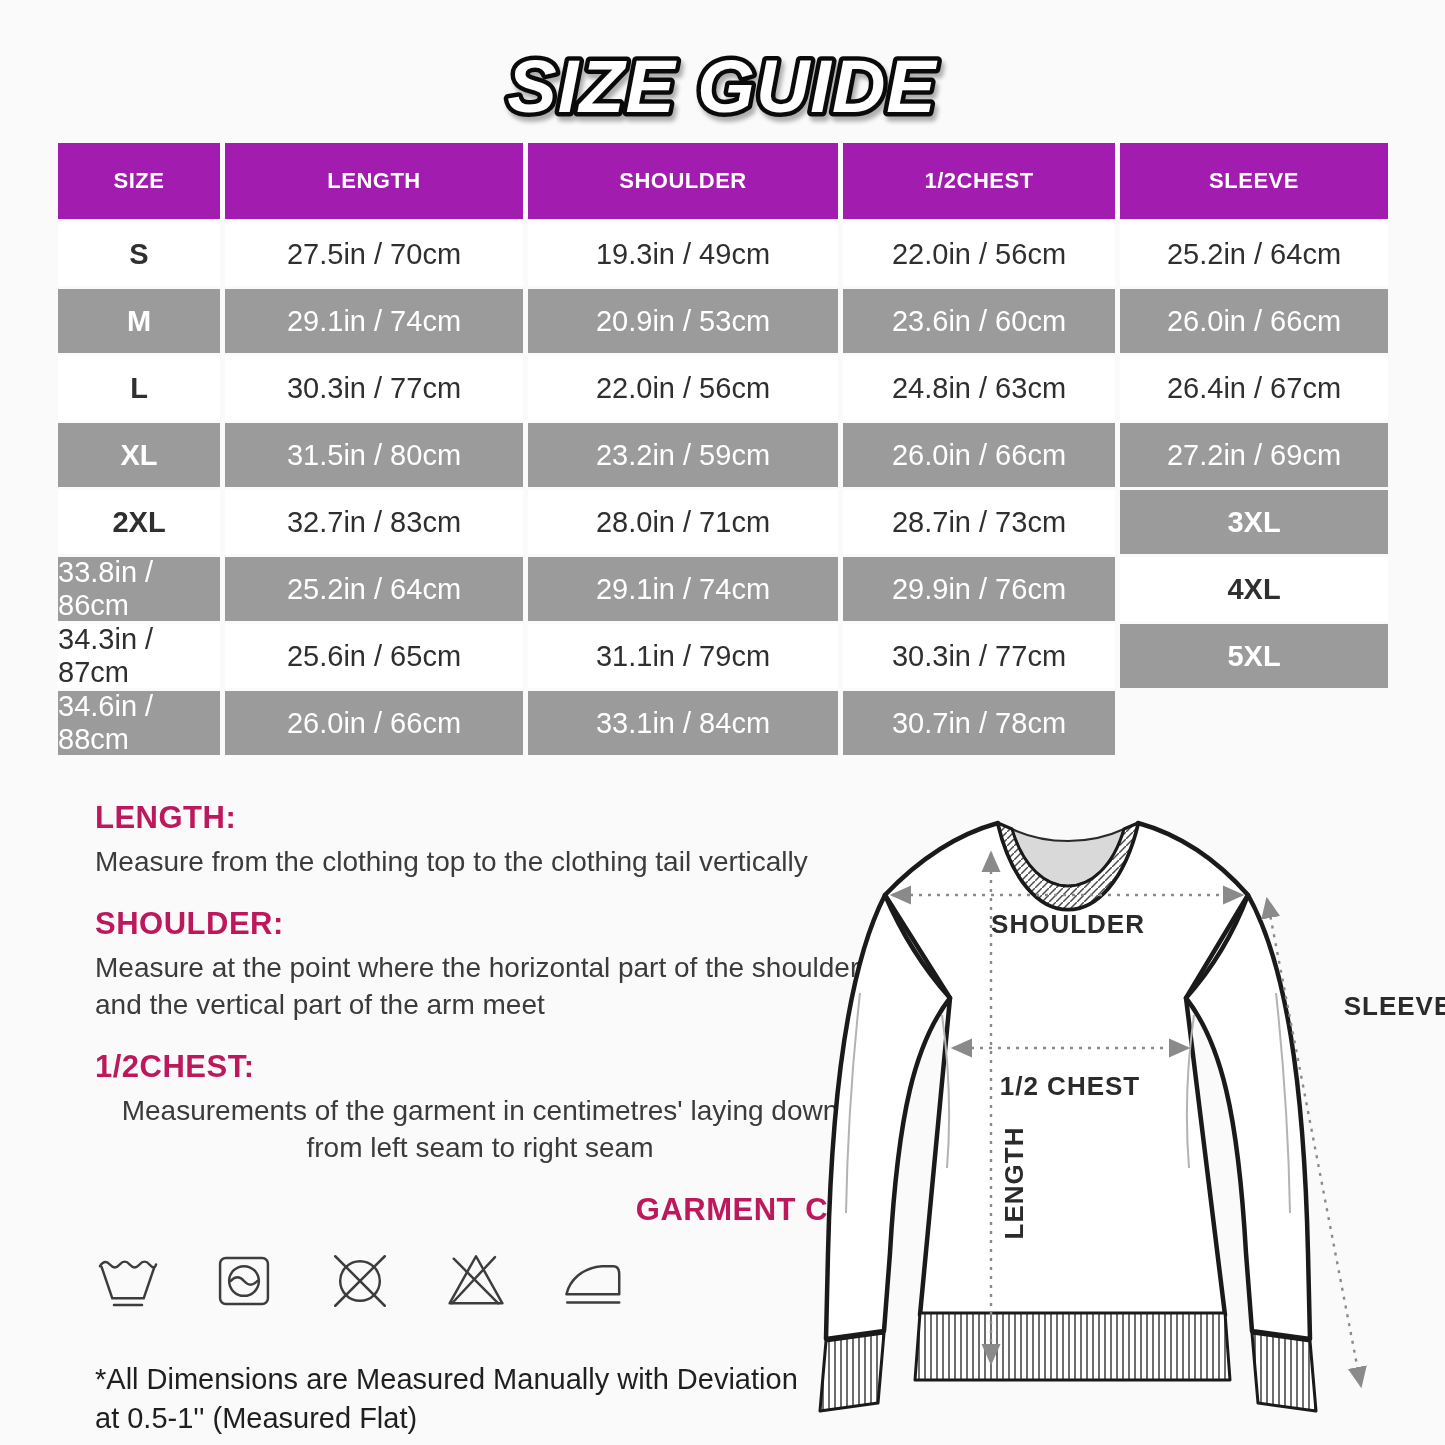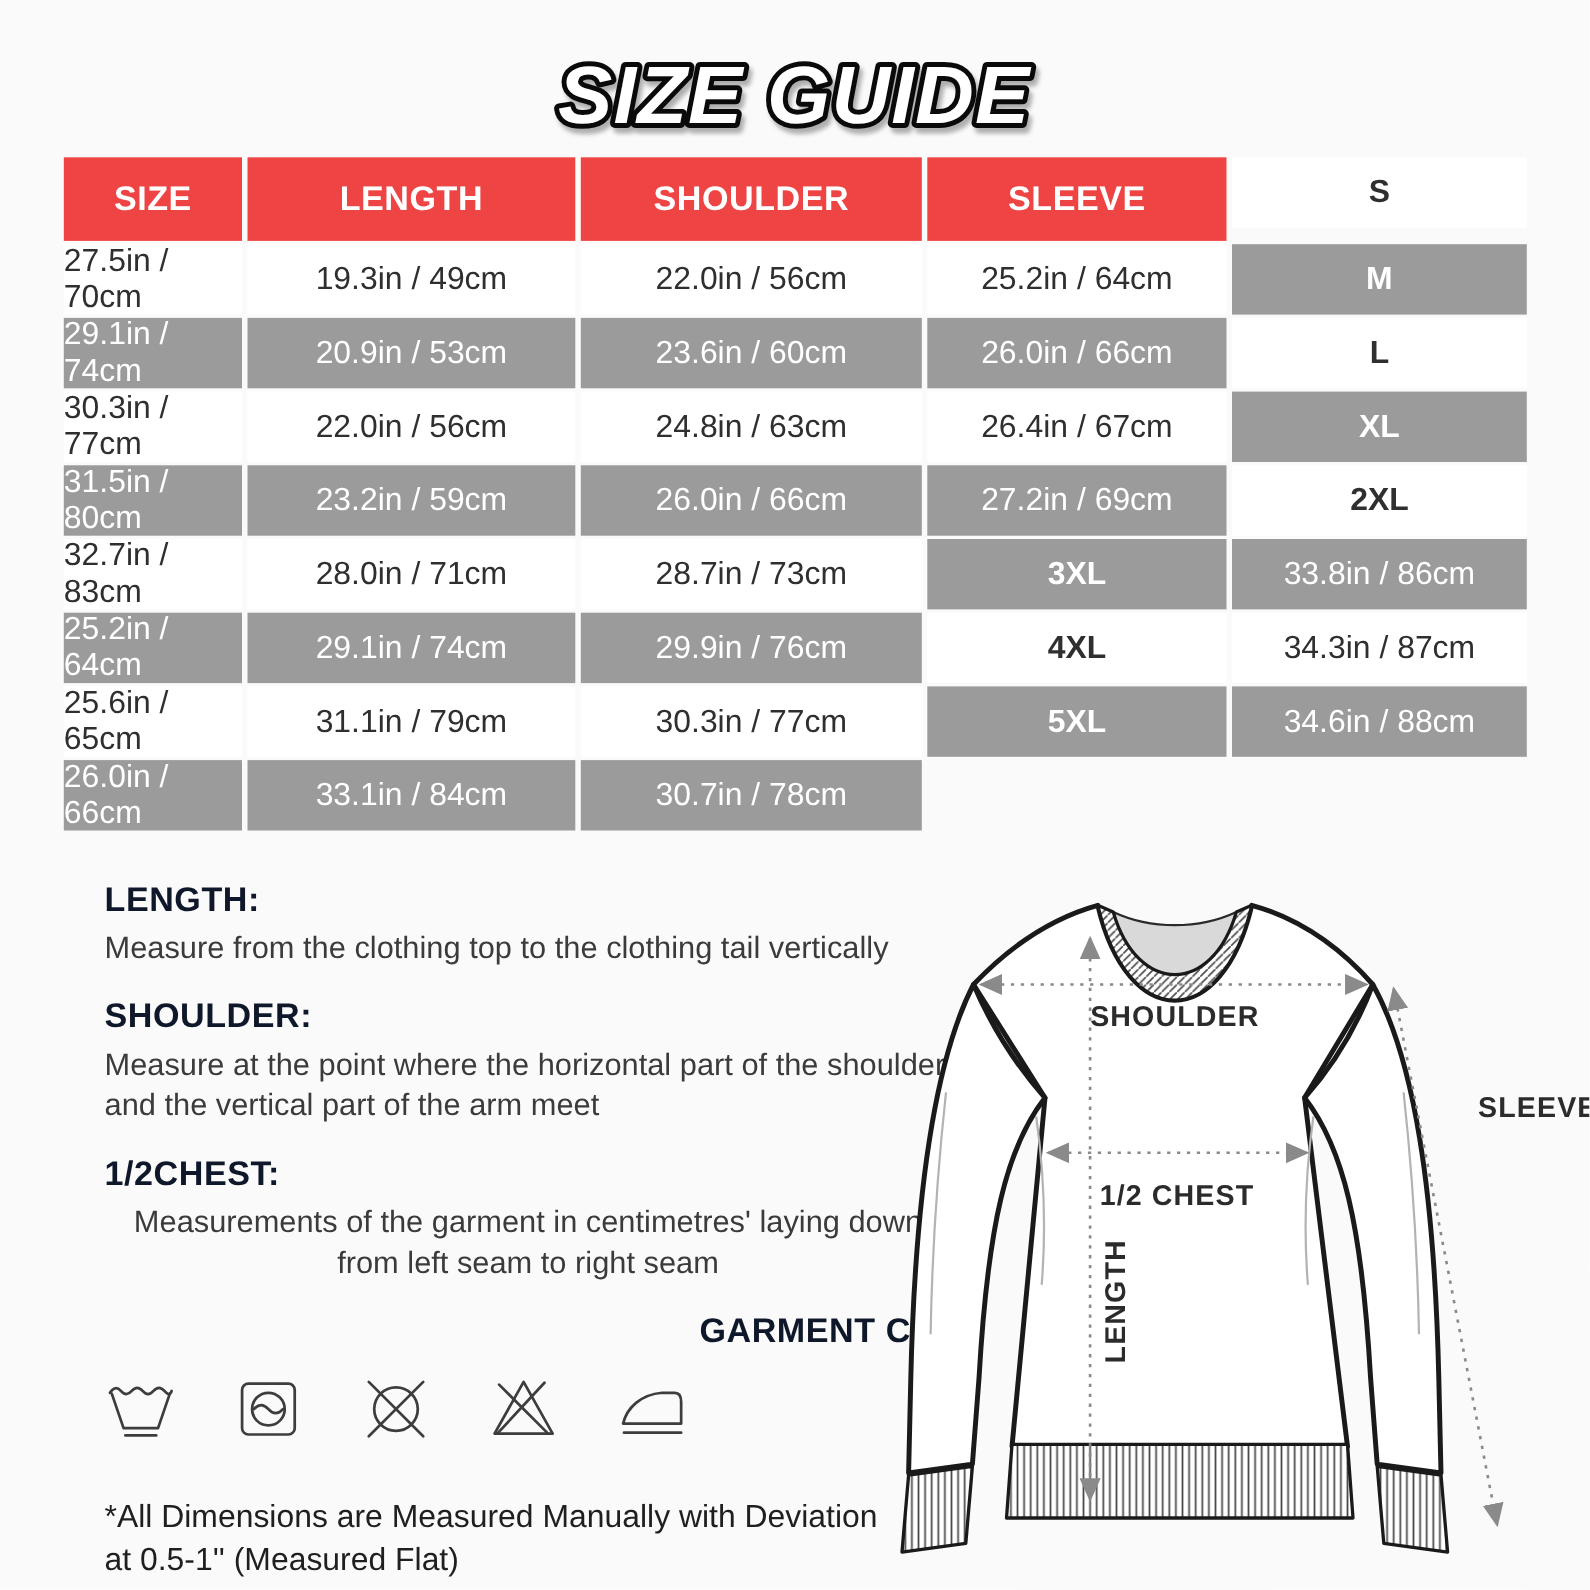--- a/index.html
+++ b/index.html
@@ -9,30 +9,30 @@
   
   .title-svg{position:absolute;left:0;top:22px;width:1445px;height:125px;
     filter:drop-shadow(3px 5px 2px rgba(0,0,0,0.30));}
   .title-svg text{font-family:"Liberation Sans",sans-serif;font-weight:bold;font-style:italic;
     font-size:74px;letter-spacing:1px;}
 
   
   .size-table{position:absolute;left:58px;top:143px;
     display:grid;grid-template-columns:162px 298px 310px 272px 268px;
     gap:3px 5px;background:#fafafa;}
-  .hcell{background:#ef4444;color:#ffffff;height:76px;display:flex;align-items:center;justify-content:center;
-    font-size:31px;font-weight:bold;letter-spacing:0.5px;}
+  .hcell{background:#a21caf;color:#ffffff;height:76px;display:flex;align-items:center;justify-content:center;
+    font-size:22px;font-weight:bold;letter-spacing:0.5px;}
   .cell{height:64px;display:flex;align-items:center;justify-content:center;font-size:29px;}
   .cell.white{background:#ffffff;color:#2f2f2f;}
   .cell.gray{background:#9b9b9b;color:#ffffff;}
   .cell.size-col{font-weight:600;}
 
   
   .defs{position:absolute;left:95px;top:800px;width:800px;}
-  .defs h3{margin:0 0 8px 0;font-size:31px;font-weight:bold;color:#0f172a;letter-spacing:0.5px;}
+  .defs h3{margin:0 0 8px 0;font-size:31px;font-weight:bold;color:#be185d;letter-spacing:0.5px;}
   .defs p{margin:4px 0 26px 0;font-size:28px;line-height:1.3;color:#3b3b3b;}
   .care-heading{margin:6px 0 20px 0 !important;text-align:right;}
   .care-icons{display:flex;gap:50px;align-items:flex-end;margin-bottom:46px;}
   .care-icons svg{width:66px;height:66px;}
   .care-icons path,.care-icons rect,.care-icons circle,.care-icons line,.care-icons polygon
     {fill:none;stroke:#3d3d3d;stroke-width:3;stroke-linecap:round;stroke-linejoin:round;}
   .footnote{font-size:29px;line-height:1.35;color:#1f1f1f;max-width:730px;}
 
   
   .diagram{position:absolute;left:790px;top:783px;width:660px;height:660px;}
@@ -49,20 +49,21 @@
 <div class="page">
 
   <svg class="title-svg" viewBox="0 0 1445 125">
     <text x="722" y="90" text-anchor="middle" fill="#ffffff" stroke="#0a0a0a" stroke-width="9" stroke-linejoin="round" paint-order="stroke">SIZE GUIDE</text>
   </svg>
 
   <div class="size-table" id="size-table">
     <div class="hcell">SIZE</div>
     <div class="hcell">LENGTH</div>
     <div class="hcell">SHOULDER</div>
+    <div class="hcell">1/2CHEST</div>
     <div class="hcell">SLEEVE</div>
 
   <div class="cell white size-col">S</div>
       <div class="cell white">27.5in / 70cm</div>
       <div class="cell white">19.3in / 49cm</div>
       <div class="cell white">22.0in / 56cm</div>
       <div class="cell white">25.2in / 64cm</div>
       <div class="cell gray size-col">M</div>
       <div class="cell gray">29.1in / 74cm</div>
       <div class="cell gray">20.9in / 53cm</div>

